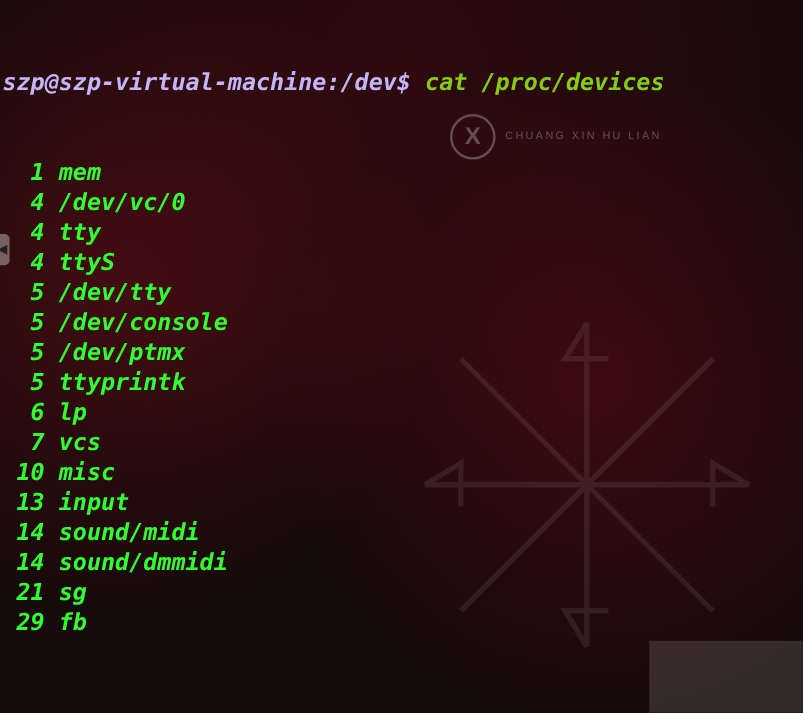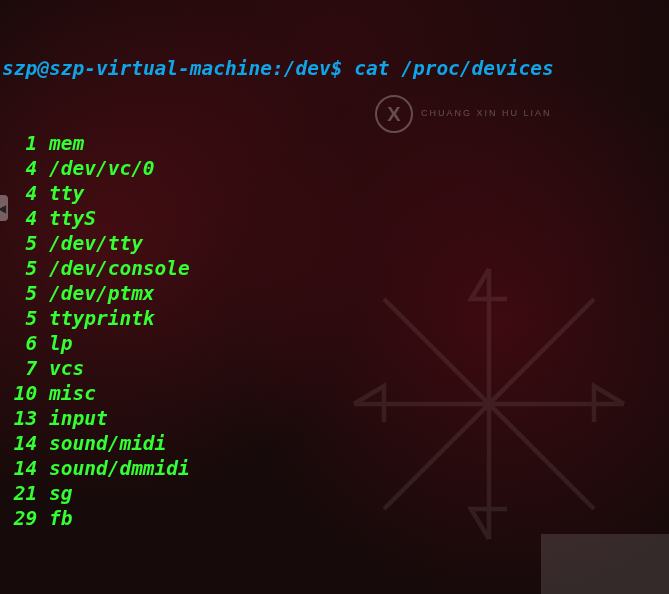--- a/index.html
+++ b/index.html
@@ -67,22 +67,22 @@
   .watermark .wm-main { font-size: 22px; letter-spacing: 1px; }
   .watermark .wm-sub  { font-size: 9px; letter-spacing: 2px; }
   .terminal {
     position: relative;
     z-index: 2;
     color: #33ff33;
     padding: 6px 2px 0 2px;
     white-space: pre;
   }
   .prompt-line { display: flex; }
-  .prompt { color: #0ea5e9; }
-  .cmd    { color: #0ea5e9; }
+  .prompt { color: #c4b5fd; }
+  .cmd    { color: #84cc16; }
   .row {
     display: flex;
   }
   .maj {
     display: inline-block;
     width: 3ch;
     text-align: right;
   }
   .gap {
     display: inline-block;

